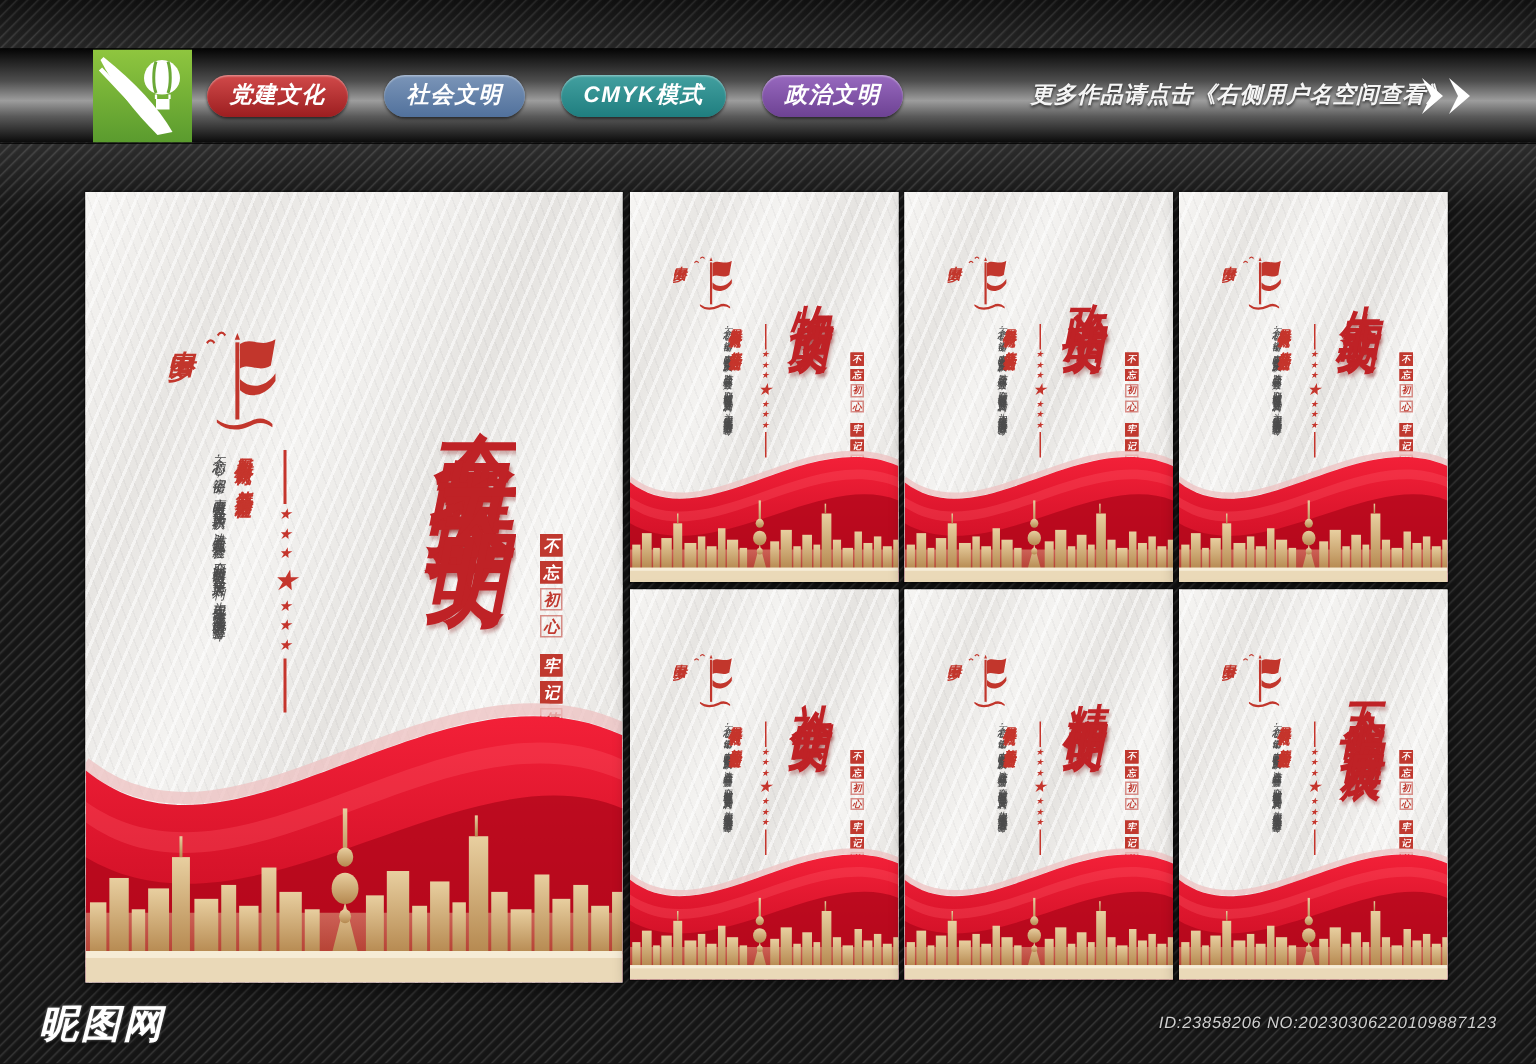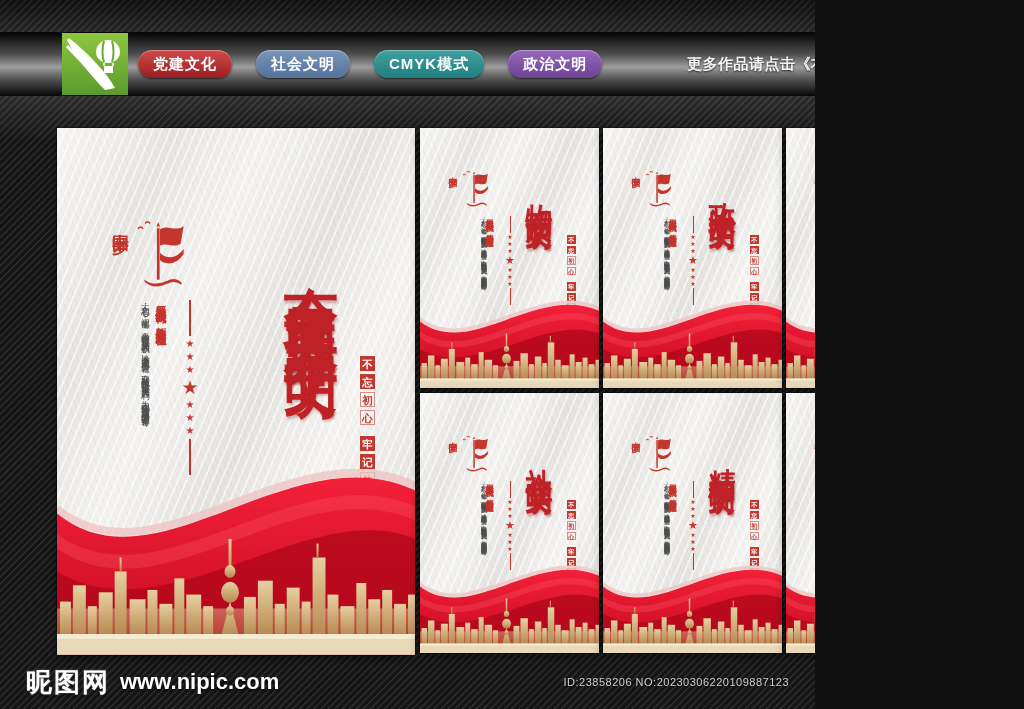--- a/index.html
+++ b/index.html
@@ -1,21 +1,22 @@
 <!DOCTYPE html>
 <html><head>
 <meta charset="utf-8">
 <style>
   * { margin:0; padding:0; box-sizing:border-box; }
   html,body { width:1024px; height:709px; overflow:hidden; }
   body { font-family:"Liberation Sans", sans-serif; background:#111; }
 
-  .stage { position:relative; width:815px; height:709px; overflow:hidden;
+  .stage { position:relative; width:1024px; height:709px; overflow:hidden;
     background-color:#181818;
     background-image:repeating-linear-gradient(135deg,#151515 0px,#151515 2px,#343434 3px,#1a1a1a 4px,#151515 5px);
+    font-style:italic;
   }
   .stage::before { content:""; position:absolute; left:0; right:0; top:95px; height:46px;
     background:linear-gradient(180deg,rgba(255,255,255,.10),rgba(255,255,255,0)); pointer-events:none; z-index:3; }
   .stage::after { content:""; position:absolute; left:0; right:0; top:0; height:33px;
     background:linear-gradient(0deg,rgba(255,255,255,.07),rgba(0,0,0,.25)); pointer-events:none; }
 
   
   .topbar { position:absolute; left:0; right:0; top:33px; height:62px; z-index:5;
     background:linear-gradient(180deg,#060606 0%,#4e4e4e 34%,#9d9d9d 55%,#5a5a5a 72%,#0a0a0a 100%);
     box-shadow:0 1px 0 rgba(0,0,0,.8), 0 -1px 0 rgba(0,0,0,.8); }
@@ -104,21 +105,21 @@
   .grid .motto-char.gap { margin-top:6px; }
 
   
   .ribbon { position:absolute; left:0; bottom:0; width:100%; display:block; }
   .poster-large .ribbon { height:44%; }
   .grid .ribbon { height:42%; }
 
   
   .footer { position:absolute; left:0; right:0; top:655px; height:54px; z-index:5;
     display:flex; align-items:center; justify-content:space-between; padding:0 26px; }
-  .site { display:flex; align-items:center; gap:10px; color:#fff; }
+  .site { display:flex; align-items:flex-end; gap:10px; color:#fff; }
   .site-name { font-size:26px; font-weight:bold; letter-spacing:2px;
     text-shadow:0 0 2px rgba(255,255,255,.45), 0 2px 3px rgba(0,0,0,.8); }
   .site-url { font-size:22px; font-weight:bold; text-shadow:0 2px 3px rgba(0,0,0,.8); }
   .image-id { color:#cfcfcf; font-size:11px; letter-spacing:.5px; text-shadow:0 1px 2px rgba(0,0,0,.8); }
 </style>
 </head>
 <body>
 
 <div class="stage">
 
@@ -828,18 +829,17 @@
       <rect x="0" y="182" width="360" height="4" fill="#f6ecd6"></rect>
     </svg>
   </div>
 </div>
     </div>
   </main>
 
   <footer class="footer">
     <div class="site">
       <span class="site-name">昵图网</span>
-      <span class="site-url">www.nipic.com</span>
     </div>
     <div class="image-id">ID:23858206 NO:20230306220109887123</div>
   </footer>
 
 </div>
 
 </body></html>

